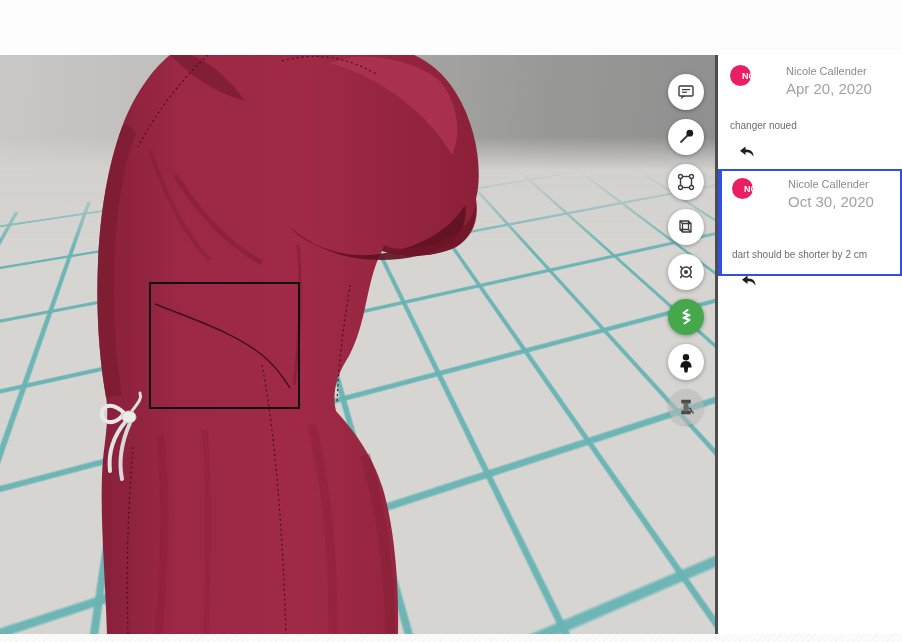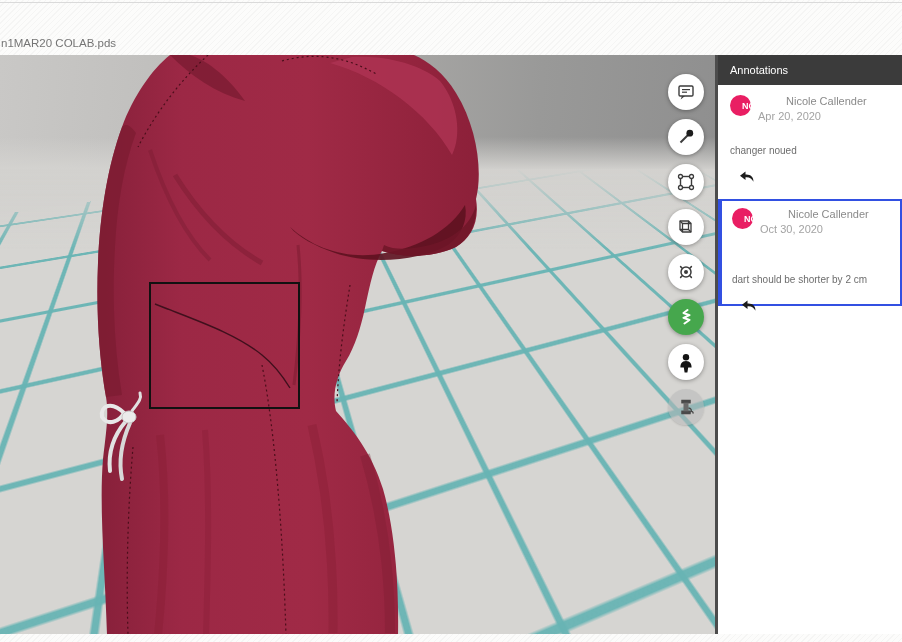--- a/index.html
+++ b/index.html
@@ -51,36 +51,32 @@
   .panel { position:absolute; left:718px; top:55px; width:184px; height:579px; background:#fff; }
   .panel-header { height:30px; background:#3b3b3b; color:#fff; font-size:11px;
     display:flex; align-items:center; padding-left:12px; }
   .comment-card { position:relative; height:114px; padding:10px 12px; background:#fff; }
   .comment-card.selected { height:107px; border:2px solid #3250e2; border-left-width:4px; padding:7px 10px; }
   .c-head { display:flex; align-items:flex-start; }
   .avatar { width:21px; height:21px; border-radius:50%; background:#e91e63; color:#fff;
     font-size:9px; font-weight:bold; display:flex; align-items:center; justify-content:center; flex:0 0 auto;padding-left:16px; }
   .c-meta { margin-left:7px; }
   .c-author { font-size:11px; color:#8a8a8a; line-height:12px;margin-left:28px; }
-  .c-date { font-size:11px; color:#a3a3a3; margin-top:3px; }
+  .c-date { font-size:15px; color:#a3a3a3; margin-top:3px;margin-left:28px; }
   .c-text { margin-top:23px; font-size:10px; color:#6d6d6d; }
   .reply-btn { margin-top:13px; margin-left:9px; width:16px; height:12px; }
   .comment-card.selected .c-text { margin-top:39px; }
 
   .bottom-strip { position:absolute; left:0; top:634px; width:902px; height:8px; }
 </style>
 </head>
 <body>
 
 <div id="stage">
 
-  <div class="top-strip hatch">
-    <div class="top-line"></div>
-    <div class="file-title">n1MAR20 COLAB.pds</div>
-  </div>
 
   <div class="viewport">
     <div class="wall"></div>
     <div class="floor-wrap">
       <div class="floor-plane"></div>
       <div class="floor-fade"></div>
     </div>
 
     <svg class="dress-svg" viewBox="0 0 717 579">
       <defs>
@@ -237,23 +233,20 @@
           <rect x="9.5" y="7.7" width="5" height="8.6" fill="#6a6a6a" stroke="none"></rect>
           <path d="M 14.5 13 c 2.5 0.5 3.5 2 2.5 3.5 c 1.8 -0.3 2.5 1 1.8 2.2" stroke-width="1.3"></path>
         </g>
       </svg>
     </div>
   </div>
 
   <div class="divider"></div>
 
   <div class="panel">
-    <div class="panel-header">
-      <span>Annotations</span>
-    </div>
 
     <div class="comment-card">
       <div class="c-head">
         <div class="avatar">NC</div>
         <div class="c-meta">
           <div class="c-author">Nicole Callender</div>
           <div class="c-date">Apr 20, 2020</div>
         </div>
       </div>
       <div class="c-text">changer noued</div>

